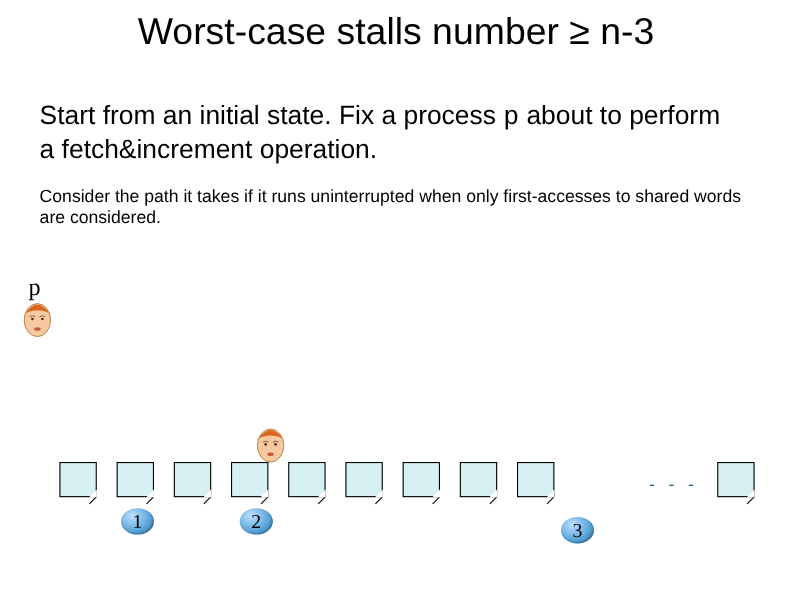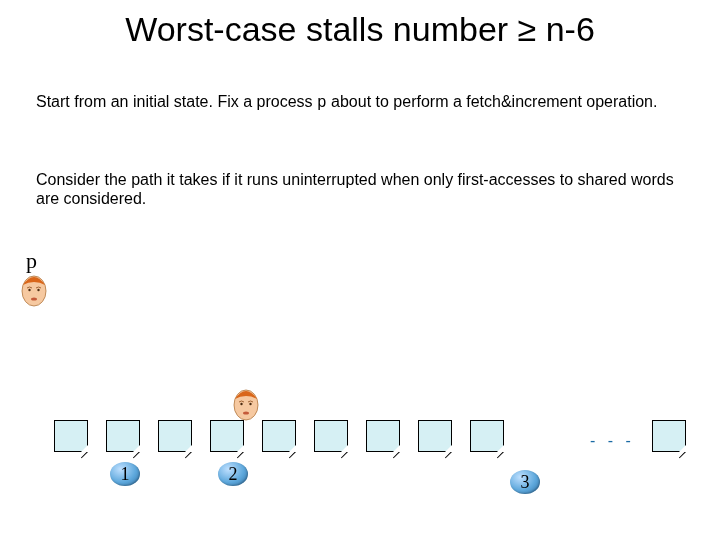--- a/index.html
+++ b/index.html
@@ -1,19 +1,19 @@
 <!DOCTYPE html>
 <html><head>
 <meta charset="utf-8">
 <style>
   * { margin: 0; padding: 0; box-sizing: border-box; }
   html, body { width: 720px; height: 540px; background: #fff; font-family: "Comic Sans MS", "Comic Sans", cursive, sans-serif; color: #000; }
   .slide { position: relative; width: 720px; height: 540px; }
   .title { position: absolute; top: 10px; left: 0; width: 720px; text-align: center; font-size: 34px; font-weight: 400; }
-  .para1 { position: absolute; top: 92px; left: 36px; width: 630px; font-size: 16px; line-height: 1.2; }
+  .para1 { position: absolute; top: 92px; left: 36px; width: 630px; font-size: 24px; line-height: 1.2; }
   .para2 { position: absolute; top: 170px; left: 36px; width: 640px; font-size: 16px; line-height: 1.2; }
   .p-label { position: absolute; top: 248px; left: 26px; font-family: Georgia, "Times New Roman", serif; font-size: 22px; }
   .face { position: absolute; width: 28px; height: 32px; }
   .face svg { width: 100%; height: 100%; display: block; }
   .face-top { top: 275px; left: 20px; }
   .face-mid { top: 389px; left: 232px; }
   .boxes { position: absolute; top: 420px; left: 54px; width: 640px; height: 36px; }
   .cell { position: absolute; width: 34px; height: 32px; background: #d6f0f4; border: 1px solid #000; }
   .cell::after { content: ""; position: absolute; right: -1px; bottom: -1px; width: 0; height: 0; border-left: 7px solid transparent; border-bottom: 7px solid #fff; }
   .cell::before { content: ""; position: absolute; right: -1px; bottom: -1px; width: 9px; height: 1px; background: #000; transform: rotate(-45deg); transform-origin: right bottom; }
@@ -32,21 +32,21 @@
   .n1 { top: 462px; left: 110px; }
   .n2 { top: 462px; left: 218px; }
   .n3 { top: 470px; left: 510px; }
   .mono { font-family: "Courier New", monospace; }
 </style>
 </head>
 <body>
 
 <div class="slide">
 
-  <div class="title">Worst-case stalls number ≥  n-6</div>
+  <div class="title">Worst-case stalls number ≥  n-3</div>
 
   <div class="para1">
     <span>Start from an initial state. Fix a process </span><span class="mono">p</span><span>  about to perform  a fetch&amp;increment operation.</span>
   </div>
 
   <div class="para2">Consider the path it takes if it runs uninterrupted when only first-accesses to shared words are considered.</div>
 
   <div class="p-label">p</div>
 
   <div class="face face-top">

